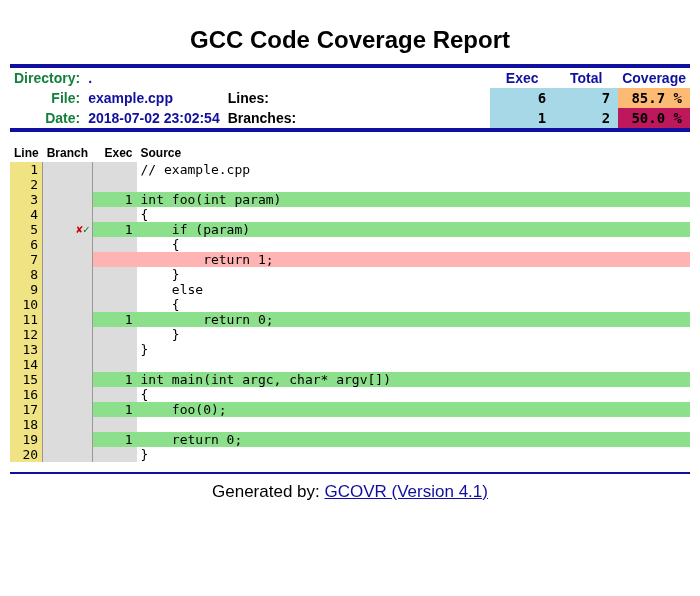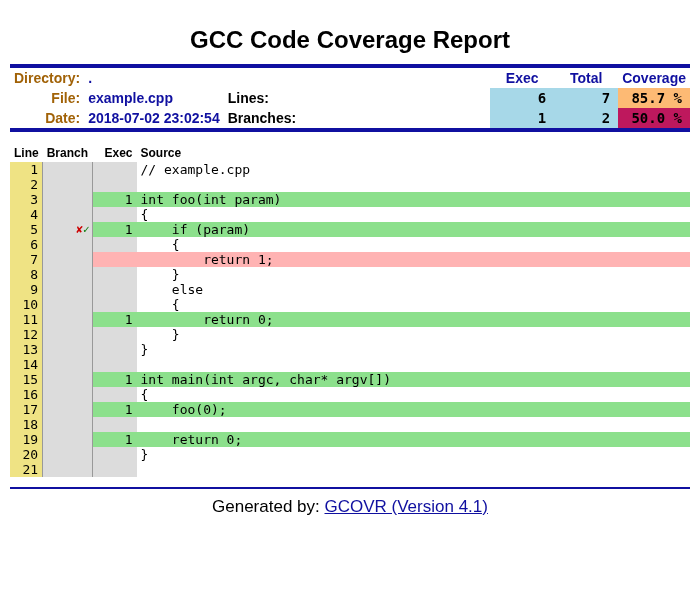--- a/index.html
+++ b/index.html
@@ -26,21 +26,21 @@
   table.header {
     width: 100%;
     border-collapse: collapse;
     font-size: 14px;
     font-weight: bold;
   }
   table.header td {
     padding: 2px 4px;
     white-space: nowrap;
   }
-  .hlabel { text-align: right; color: #a16207; }
+  .hlabel { text-align: right; color: #15803d; }
   .hval-link { color: #1010a0; }
   .statlabel { }
   .statcol { text-align: center; color: #1010a0; }
   .statcell {
     text-align: right;
     font-family: "DejaVu Sans Mono", "Courier New", monospace;
     padding-right: 8px !important;
     min-width: 52px;
   }
   .bg-blue { background: #a7d8e8; }
@@ -258,26 +258,20 @@
         <td class="branch"></td>
         <td class="exec lcov">1</td>
         <td class="source lcov">    return 0;</td>
       </tr>
       <tr>
         <td class="lineno">20</td>
         <td class="branch"></td>
         <td class="exec bgnone"></td>
         <td class="source ">}</td>
       </tr>
-      <tr>
-        <td class="lineno">21</td>
-        <td class="branch"></td>
-        <td class="exec bgnone"></td>
-        <td class="source "></td>
-      </tr>
     </tbody>
 </table>
 
 <div style="height:10px"></div>
 <div class="hr-thin"></div>
 <div class="footer">
   <span>Generated by: </span><a href="#">GCOVR (Version 4.1)</a>
 </div>
 
 </body></html>

